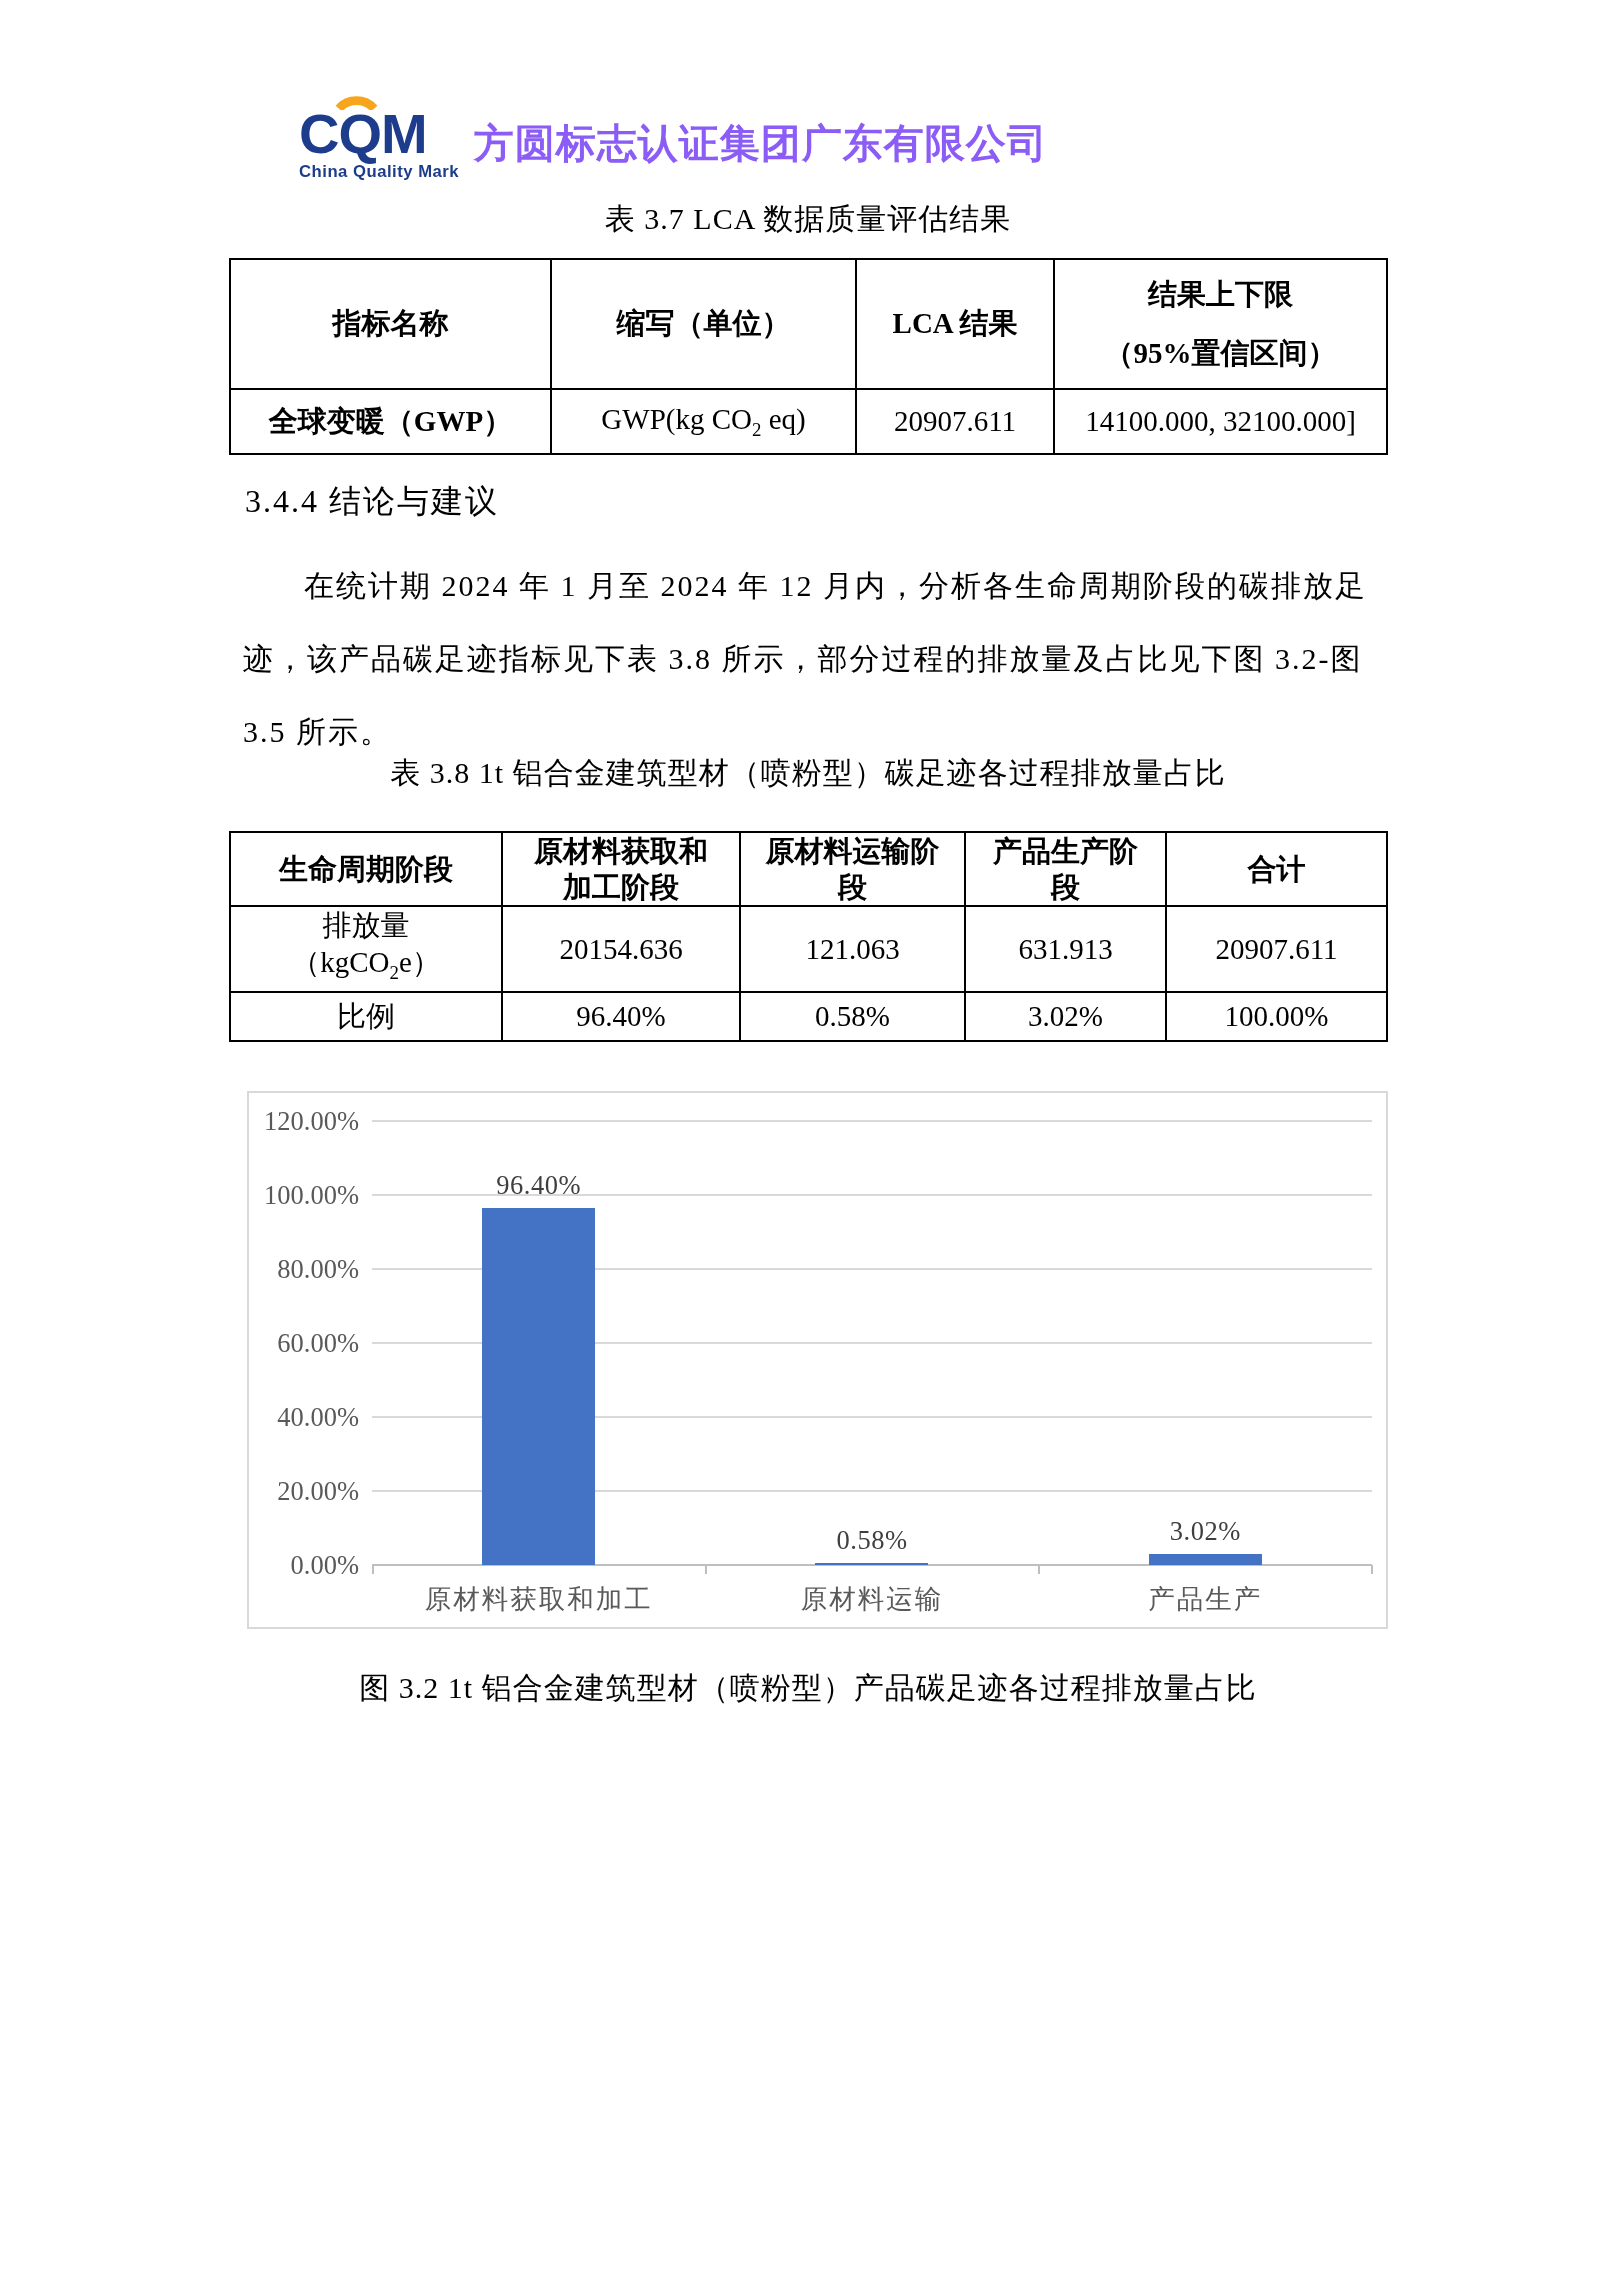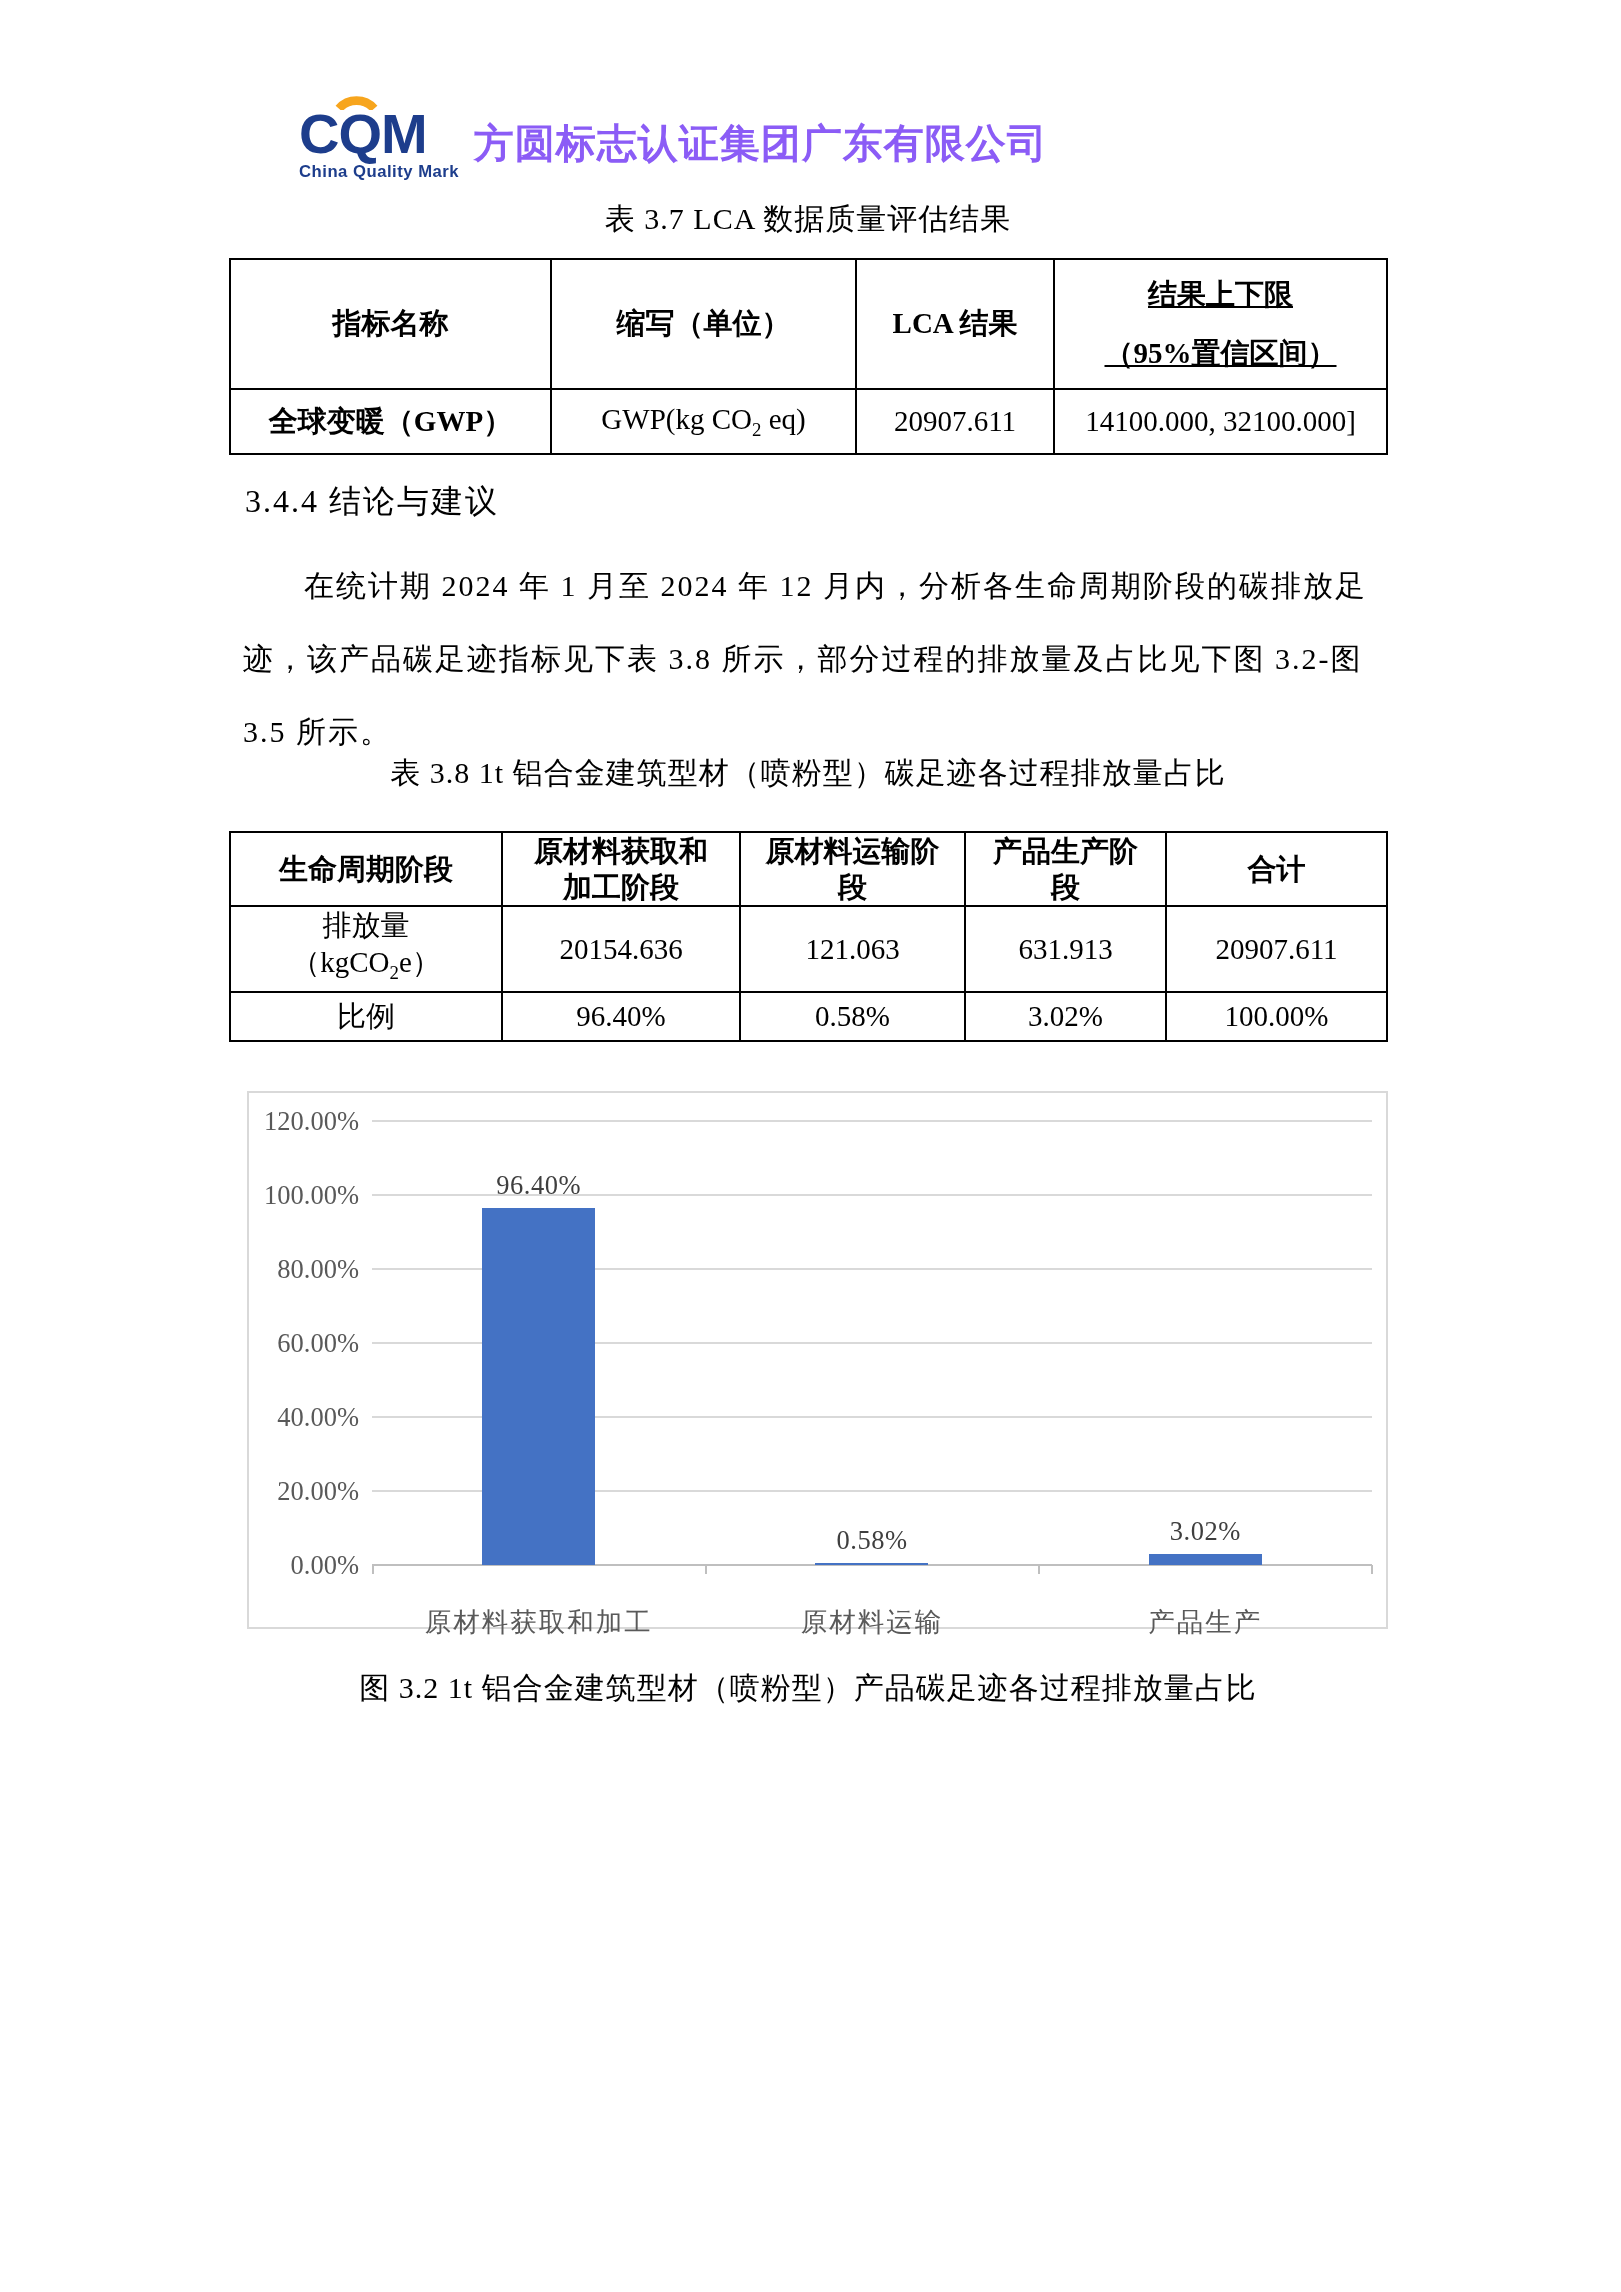--- a/index.html
+++ b/index.html
@@ -55,21 +55,21 @@
   
   table { border-collapse:collapse; table-layout:fixed; position:absolute; background:#fff; }
   th, td { border:2px solid #000; text-align:center; vertical-align:middle; padding:0 3.9px; overflow:hidden; }
   th { font-weight:bold; }
   .t37 { left:229px; top:258px; width:1158px; }
   .t37 th, .t37 td { font-size:29px; }
   .t37 tr.hdr  { height:130px; }
   .t37 tr.body { height:65px; }
   .t37 tr.hdr th { border-top:2.9px solid #000; border-bottom:2.9px solid #000; }
   .t37 tr.body td { border-bottom:2.9px solid #000; }
-  .two-line div { line-height:59px;text-decoration:underline; }
+  .two-line div { line-height:59px; }
 
   .t38 { left:229px; top:831px; width:1158px; }
   .t38 th, .t38 td { font-size:29px; }
   .t38 tr.hdr { height:74px; }
   .t38 tr.hdr th { white-space:pre-line; line-height:36px; border-top:2.9px solid #000; border-bottom:2.9px solid #000; }
   .t38 tr.emission { height:86px; }
   .t38 tr.emission td { border-bottom:2.9px solid #000; line-height:37px; }
   .t38 tr.ratio { height:49px; }
   .t38 tr.ratio td { border-bottom:2.9px solid #000; }
   sub { font-size:0.65em; }
@@ -90,21 +90,21 @@
   .gridline { position:absolute; left:0; right:0; height:2px; background:#d9d9d9; }
   .axisline { position:absolute; left:0; right:0; height:2px; background:#bfbfbf; }
   .slots {
     position:absolute; left:123px; top:28px; width:1000px; height:444px;
     display:flex; align-items:flex-end;
   }
   .slot { flex:1; height:100%; display:flex; flex-direction:column; align-items:center; justify-content:flex-end; }
   .dlabel { font-size:26.5px; color:#3f3f3f; margin-bottom:6.9px; letter-spacing:0.5px; }
   .bar { width:113px; }
   .axis-tick { position:absolute; width:2px; height:8.8px; background:#bfbfbf; top:472px; }
-  .cats { position:absolute; left:123px; top:488px; width:1000px; display:flex;margin-top:23px; }
+  .cats { position:absolute; left:123px; top:488px; width:1000px; display:flex; }
   .cat { flex:1; text-align:center; font-size:26.5px; color:#595959; letter-spacing:2px; }
 
   .page-number { position:absolute; left:0; top:2129px; width:100%; text-align:center; font-size:26.5px; }
 </style>
 </head>
 <body>
 
 <div class="page">
 
   <div class="logo">

